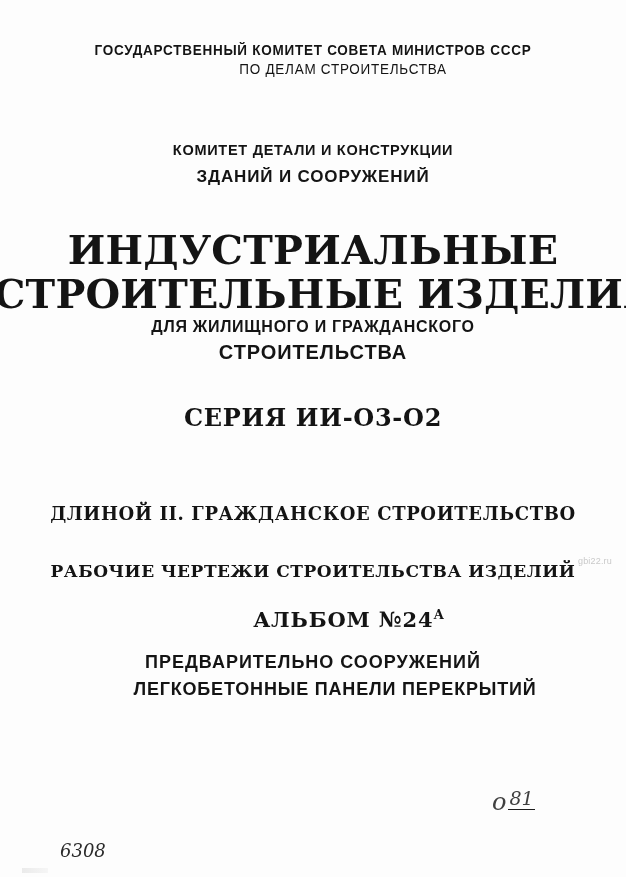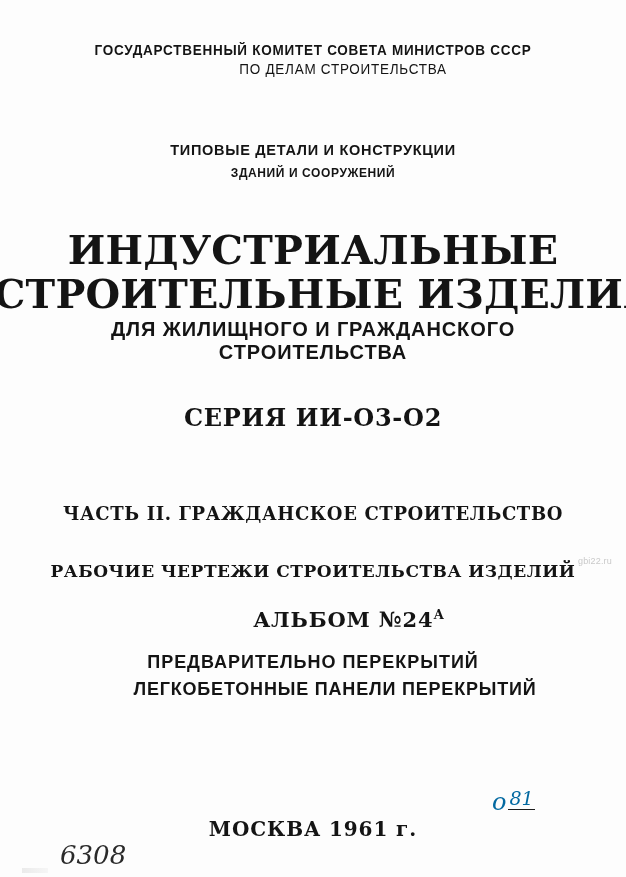--- a/index.html
+++ b/index.html
@@ -47,21 +47,21 @@
 
   
   .sub1 {
     top: 142px;
     font-size: 14.5px;
     letter-spacing: 0.05em;
     font-weight: 600;
   }
   .sub2 {
     top: 167px;
-    font-size: 12px;
+    font-size: 17px;
     letter-spacing: 0.05em;
     font-weight: 600;
   }
 
   
   .main1 {
     top: 228px;
     font-size: 39px;
     font-weight: 700;
     letter-spacing: 0.005em;
@@ -71,21 +71,21 @@
   .main2 {
     top: 272px;
     font-size: 39px;
     font-weight: 700;
     letter-spacing: 0.005em;
     font-family: "DejaVu Serif", serif;
     transform: scaleX(1.02);
   }
   .main3 {
     top: 318px;
-    font-size: 20px;
+    font-size: 16px;
     font-weight: 600;
     letter-spacing: 0.045em;
   }
   .main4 {
     top: 341px;
     font-size: 20px;
     font-weight: 600;
     letter-spacing: 0.045em;
   }
 
@@ -154,33 +154,33 @@
     font-weight: 700;
     letter-spacing: 0.045em;
     font-family: "DejaVu Serif", serif;
   }
 
   
   .mark-left {
     position: absolute;
     left: 60px;
     top: 840px;
-    font-size: 26px;
+    font-size: 18px;
     font-family: "DejaVu Serif", serif;
     font-style: italic;
     color: #2a2a2a;
   }
   .mark-right {
     position: absolute;
     left: 492px;
     top: 788px;
     font-size: 24px;
     font-family: "DejaVu Serif", serif;
     font-style: italic;
-    color: #0369a1;
+    color: #404040;
   }
   .mark-right .num {
     font-size: 19px;
     border-bottom: 1.5px solid #1d1d1d;
     padding: 0 1px;
     position: relative;
     top: -5px;
     left: 2px;
   }
 
@@ -207,40 +207,39 @@
   }
 </style>
 </head>
 <body>
 
 <div id="page">
 
   <div class="line hdr1">ГОСУДАРСТВЕННЫЙ КОМИТЕТ СОВЕТА  МИНИСТРОВ СССР</div>
   <div class="line hdr2">ПО ДЕЛАМ СТРОИТЕЛЬСТВА</div>
 
-  <div class="line sub1">ТИПОВЫЕ ДЕТАЛИ И КОНСТРУКЦИИ</div>
+  <div class="line sub1">КОМИТЕТ ДЕТАЛИ И КОНСТРУКЦИИ</div>
   <div class="line sub2">ЗДАНИЙ И СООРУЖЕНИЙ</div>
 
   <div class="line main1">ИНДУСТРИАЛЬНЫЕ</div>
   <div class="line main2">СТРОИТЕЛЬНЫЕ ИЗДЕЛИЯ</div>
   <div class="line main3">ДЛЯ ЖИЛИЩНОГО И ГРАЖДАНСКОГО</div>
   <div class="line main4">СТРОИТЕЛЬСТВА</div>
 
   <div class="line series">СЕРИЯ ИИ-О3-О2</div>
 
-  <div class="line part">ЧАСТЬ II. ГРАЖДАНСКОЕ  СТРОИТЕЛЬСТВО</div>
+  <div class="line part">ДЛИНОЙ II. ГРАЖДАНСКОЕ  СТРОИТЕЛЬСТВО</div>
 
   <div class="line drawings">РАБОЧИЕ ЧЕРТЕЖИ СТРОИТЕЛЬСТВА ИЗДЕЛИЙ</div>
 
   <div class="line album"><span>АЛЬБОМ №24</span><sup>А</sup></div>
 
-  <div class="line desc1">ПРЕДВАРИТЕЛЬНО  ПЕРЕКРЫТИЙ</div>
+  <div class="line desc1">ПРЕДВАРИТЕЛЬНО  СООРУЖЕНИЙ</div>
   <div class="line desc2">ЛЕГКОБЕТОННЫЕ ПАНЕЛИ ПЕРЕКРЫТИЙ</div>
 
-  <div class="line imprint">МОСКВА  1961 г.</div>
 
   <div class="mark-left">6308</div>
 
   <div class="mark-right"><span>о</span><span class="num">81</span></div>
 
   <div class="watermark">gbi22.ru</div>
 
   <div class="speckle"></div>
 
 </div>

